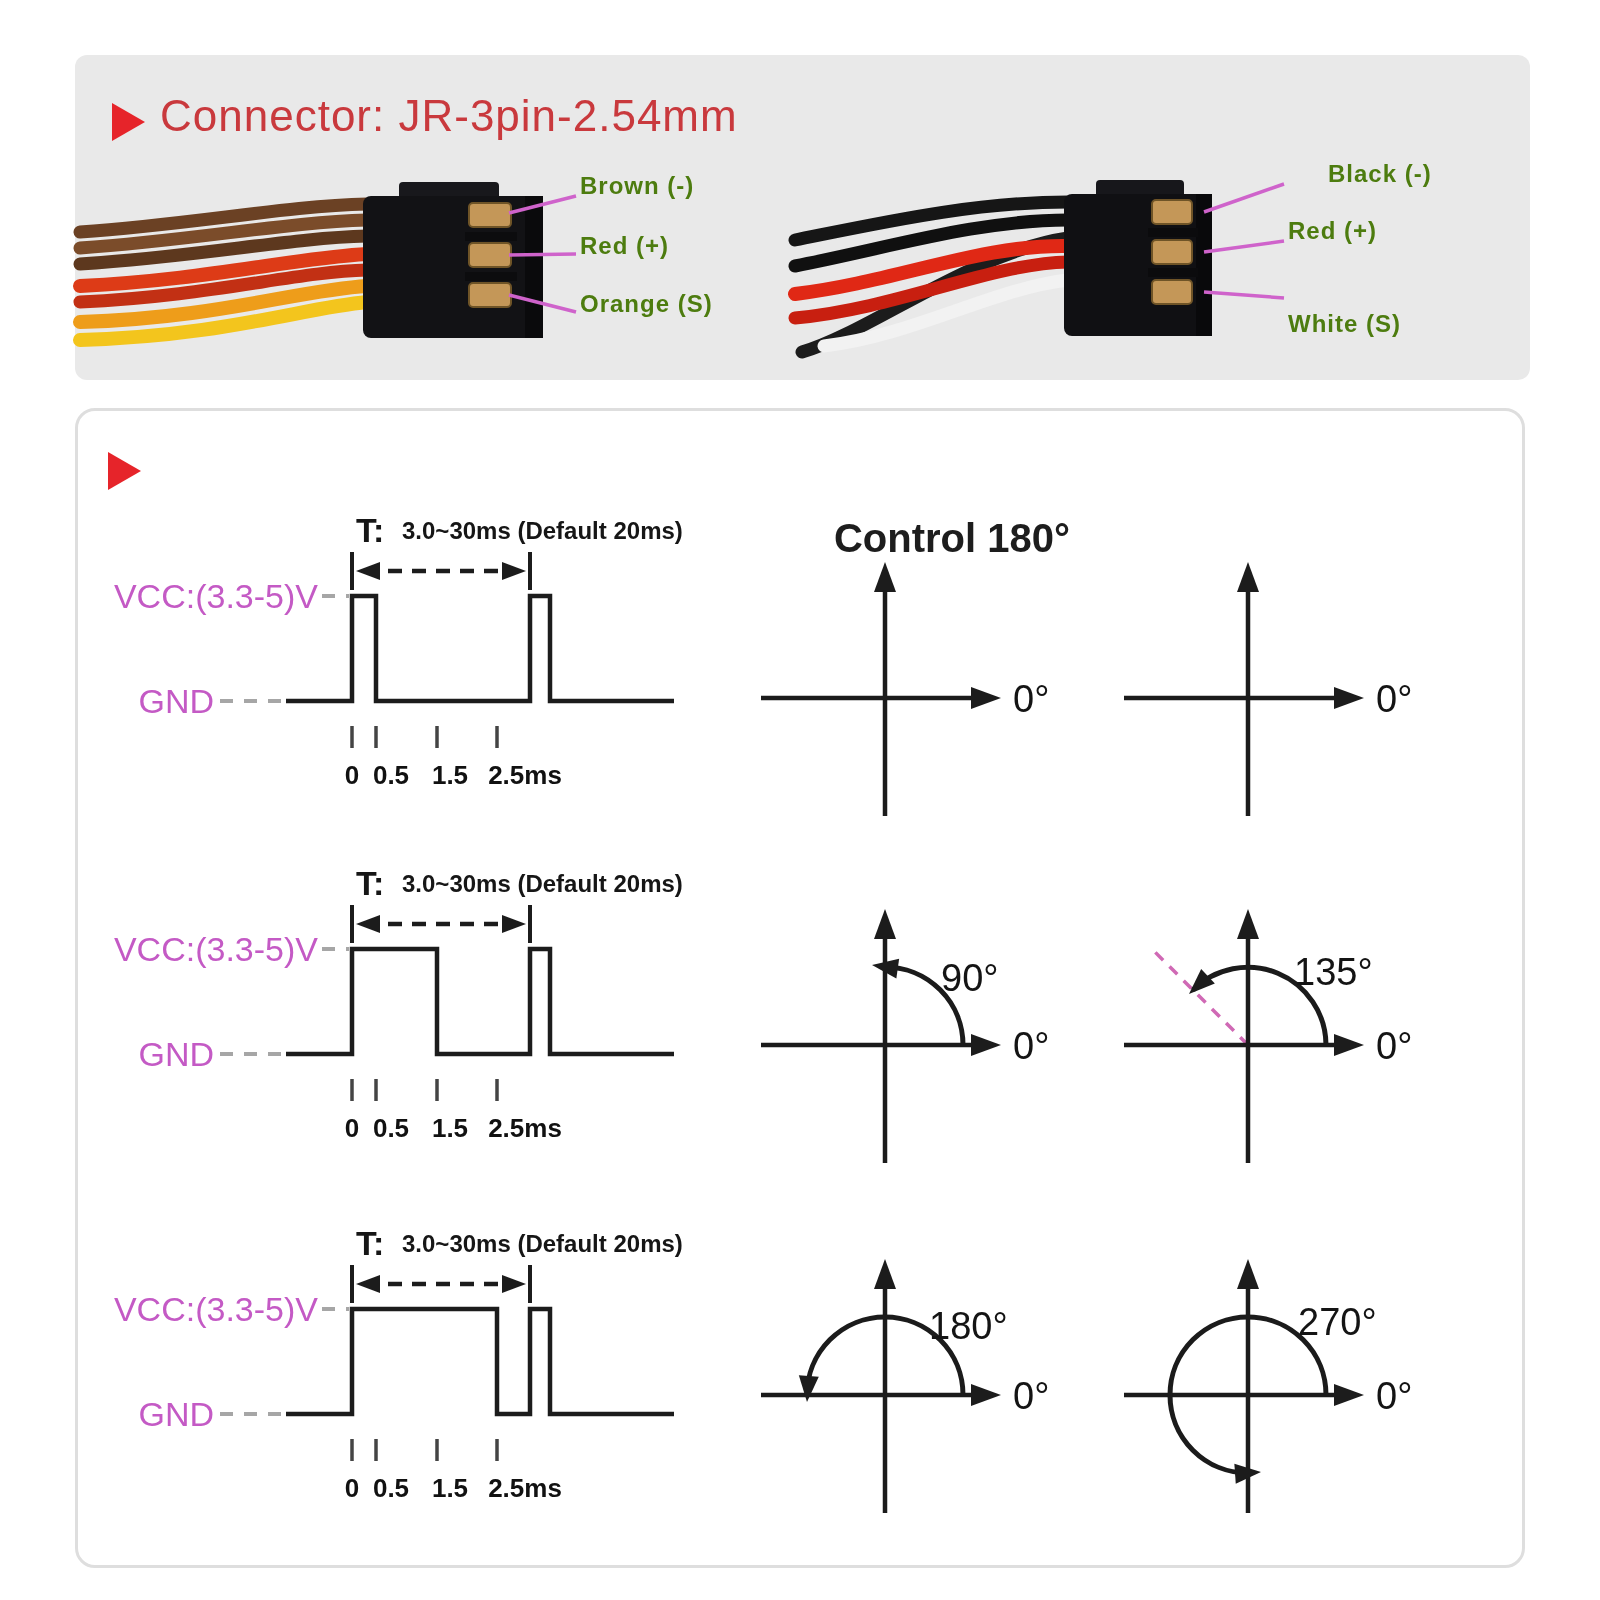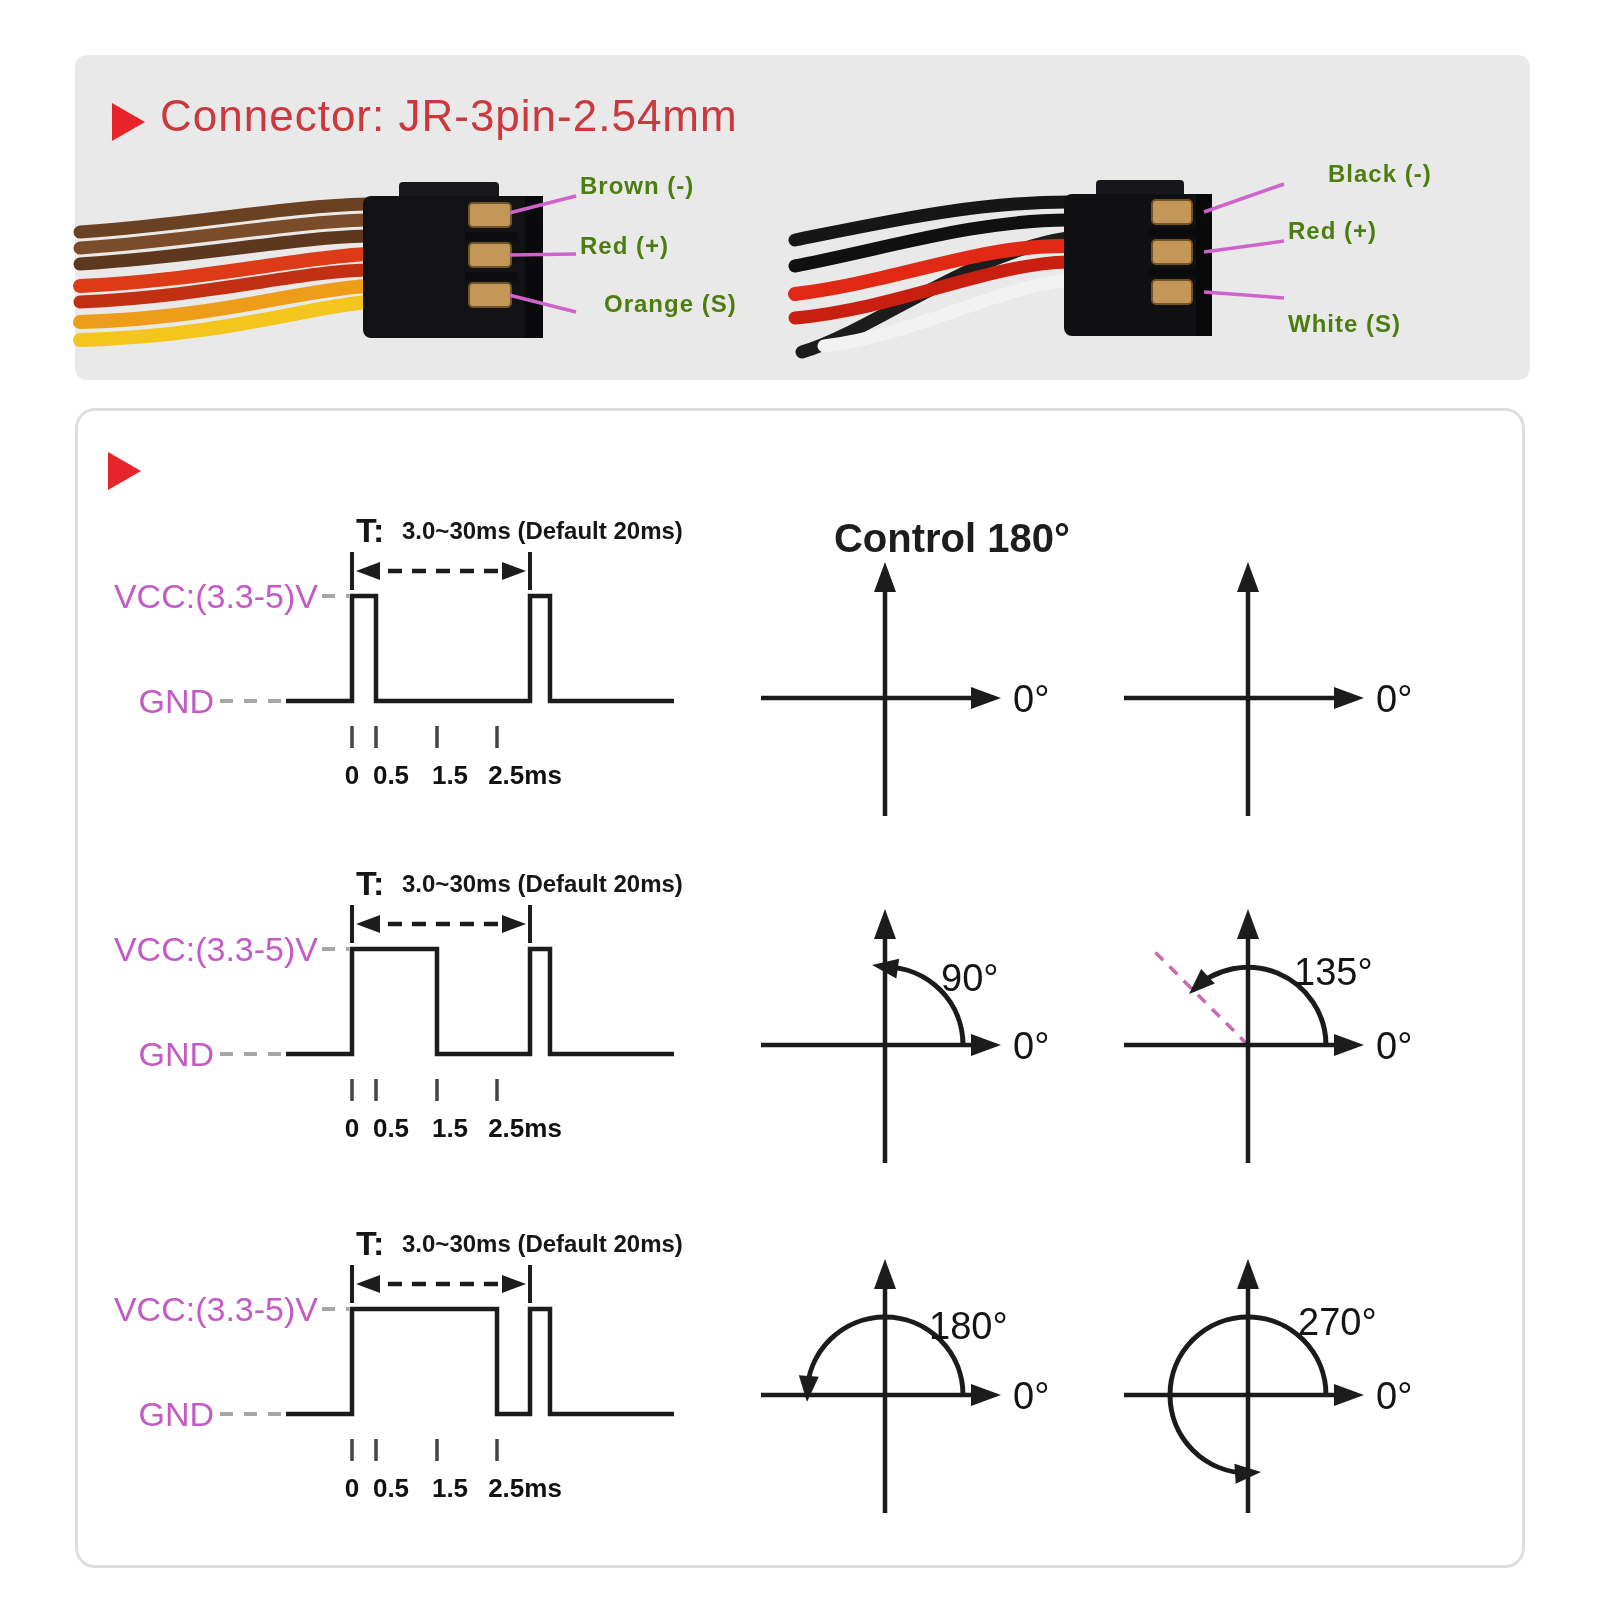--- a/index.html
+++ b/index.html
@@ -93,21 +93,21 @@
     <line class="pline" x1="501" y1="141" x2="434" y2="158"></line>
     <line class="pline" x1="501" y1="199" x2="434" y2="200"></line>
     <line class="pline" x1="501" y1="257" x2="434" y2="240"></line>
     <line class="pline" x1="1209" y1="129" x2="1129" y2="157"></line>
     <line class="pline" x1="1209" y1="186" x2="1129" y2="197"></line>
     <line class="pline" x1="1209" y1="243" x2="1129" y2="237"></line>
   </svg>
 
   <div class="pinlab" style="left:580px;top:172px;">Brown (-)</div>
   <div class="pinlab" style="left:580px;top:232px;">Red (+)</div>
-  <div class="pinlab" style="left:604px;top:290px;">Orange (S)</div>
+  <div class="pinlab" style="left:580px;top:290px;">Orange (S)</div>
   <div class="pinlab" style="left:1328px;top:160px;">Black (-)</div>
   <div class="pinlab" style="left:1288px;top:217px;">Red (+)</div>
   <div class="pinlab" style="left:1288px;top:274px;margin-top:36px;">White (S)</div>
 
   <section class="panel" id="pwm-panel"></section>
   <span class="tri" style="left:108px;top:452px;"></span>
 
   <div class="colhead" style="left:730px;top:516px;">Control 180°</div>
 
   <svg style="left:88px;top:492px;" width="620" height="300" viewBox="0 0 620 300">

